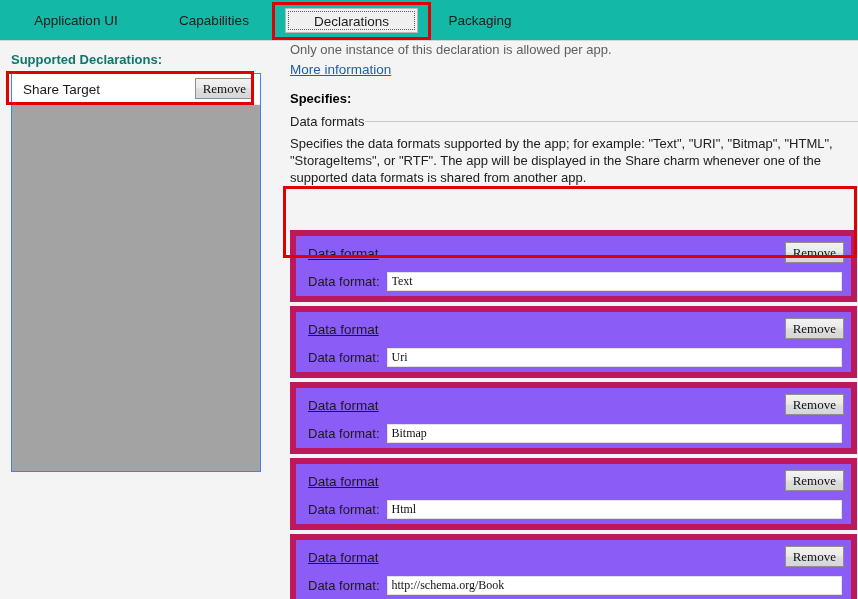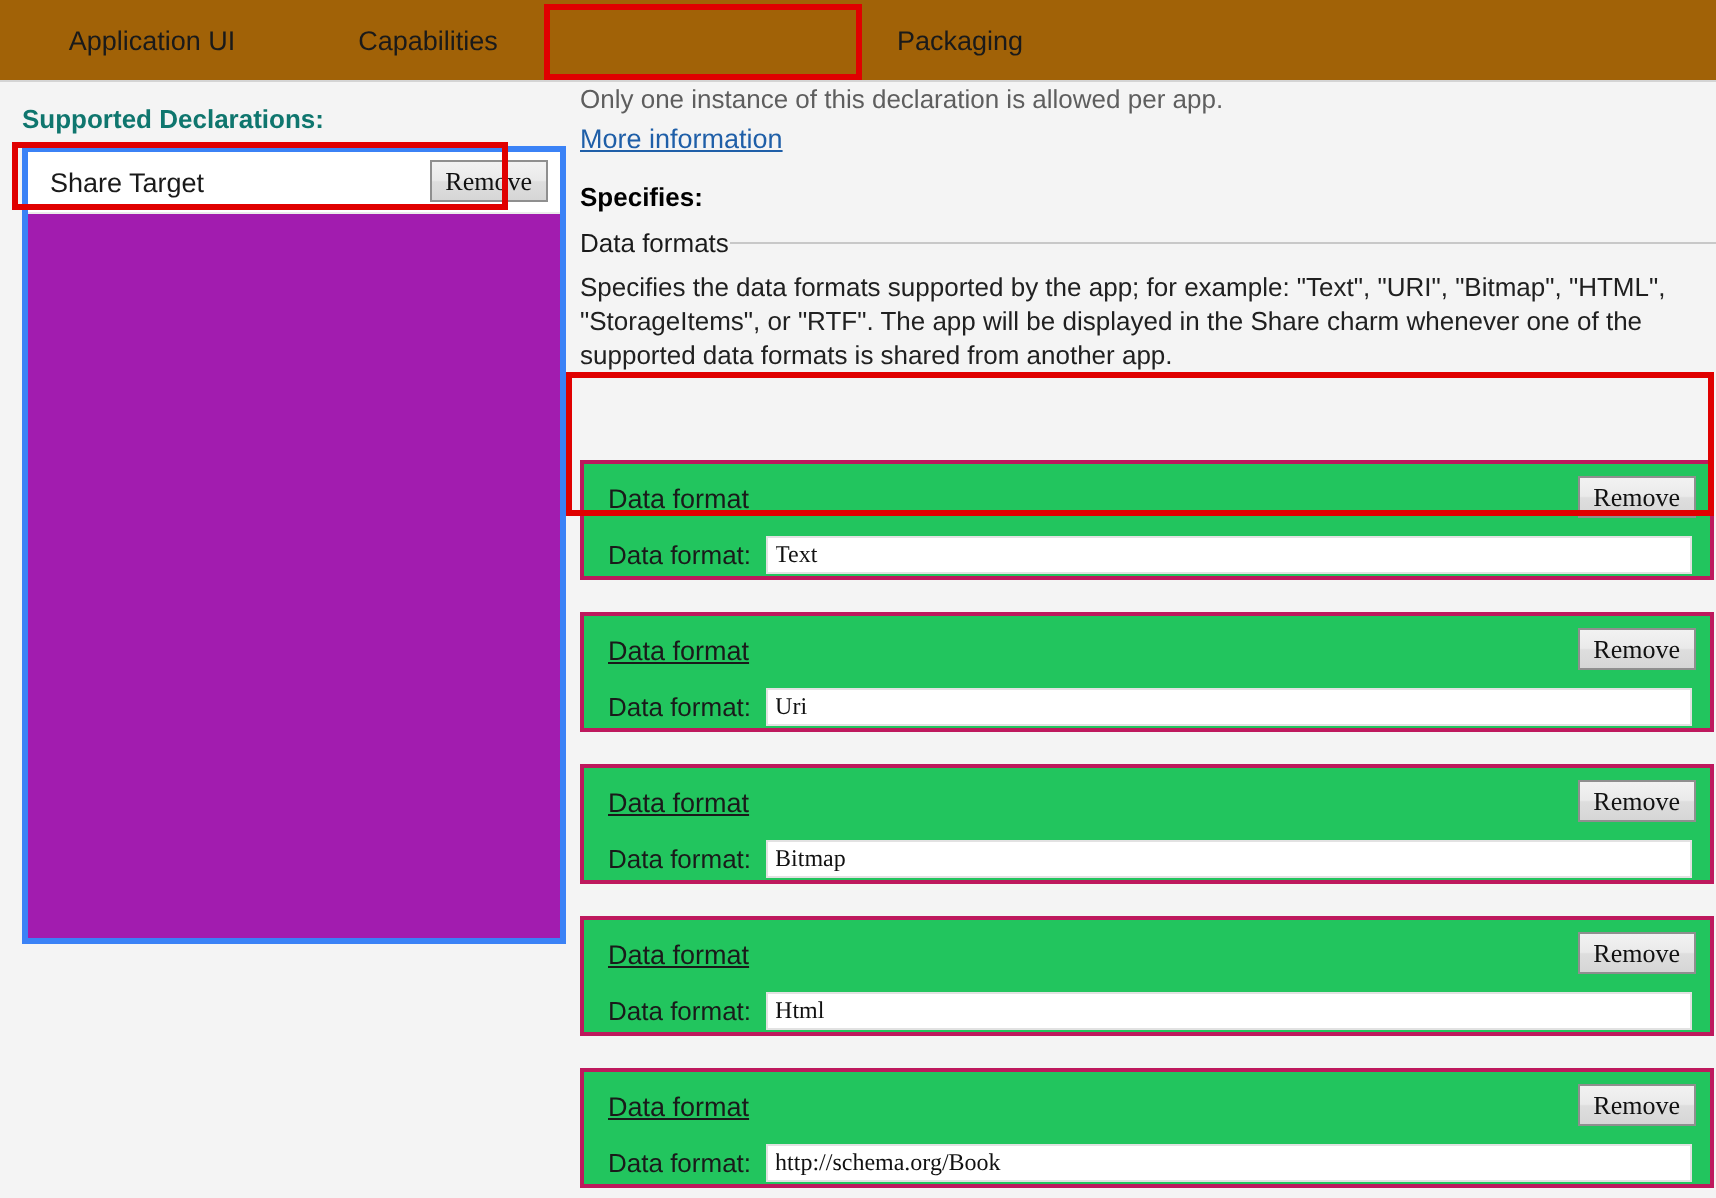--- a/index.html
+++ b/index.html
@@ -16,21 +16,21 @@
     overflow: hidden;
     position: relative;
   }
 
   
   .tabstrip {
     position: absolute;
     left: 0; top: 0;
     width: 858px;
     height: 41px;
-    background: #a16207;
+    background: #14b8a6;
     border-bottom: 1px solid #d4d4d4;
     box-sizing: border-box;
   }
   .tab {
     position: absolute;
     top: 8px;
     height: 25px;
     line-height: 25px;
     text-align: center;
     font-size: 13.5px;
@@ -66,24 +66,24 @@
   .left-label {
     position: absolute;
     left: 11px; top: 52px;
     font-weight: bold;
     font-size: 13px;
     color: #0f766e;
   }
   .decl-list {
     position: absolute;
     left: 11px; top: 73px;
-    width: 272px;
+    width: 250px;
     height: 399px;
-    background: #a21caf;
-    border: 3px solid #3b82f6;
+    background: #a3a3a3;
+    border: 1px solid #3b82f6;
     box-sizing: border-box;
   }
   .decl-item {
     position: relative;
     height: 30px;
     background: #ffffff;
     border-bottom: 1px solid #ececec;
     display: flex;
     align-items: center;
   }
@@ -168,23 +168,23 @@
     font-size: 13px;
     line-height: 17px;
     color: #202020;
   }
 
   
   .group {
     position: absolute;
     left: 7px;
     width: 567px;
-    height: 60px;
-    background: #22c55e;
-    border: 2px solid #be185d;
+    height: 72px;
+    background: #8b5cf6;
+    border: 6px solid #be185d;
     box-sizing: border-box;
   }
   .group-head {
     position: absolute;
     left: 12px; top: 10px;
     font-size: 13.5px;
     color: #1a1a1a;
     text-decoration: underline;
     cursor: pointer;
   }
@@ -226,20 +226,21 @@
   .g2 { top: 341px; }
   .g3 { top: 417px; }
   .g4 { top: 493px; }
 </style>
 </head>
 <body>
 
 <div class="tabstrip">
   <div class="tab tab-0">Application UI</div>
   <div class="tab tab-1">Capabilities</div>
+  <div class="tab tab-2 selected">Declarations</div>
   <div class="tab tab-3">Packaging</div>
 </div>
 
 <div class="left-label">Supported Declarations:</div>
 
 <div class="decl-list">
   <div class="decl-item">
     <span class="decl-item-label">Share Target</span>
     <button class="btn btn-remove-item">Remove</button>
   </div>

